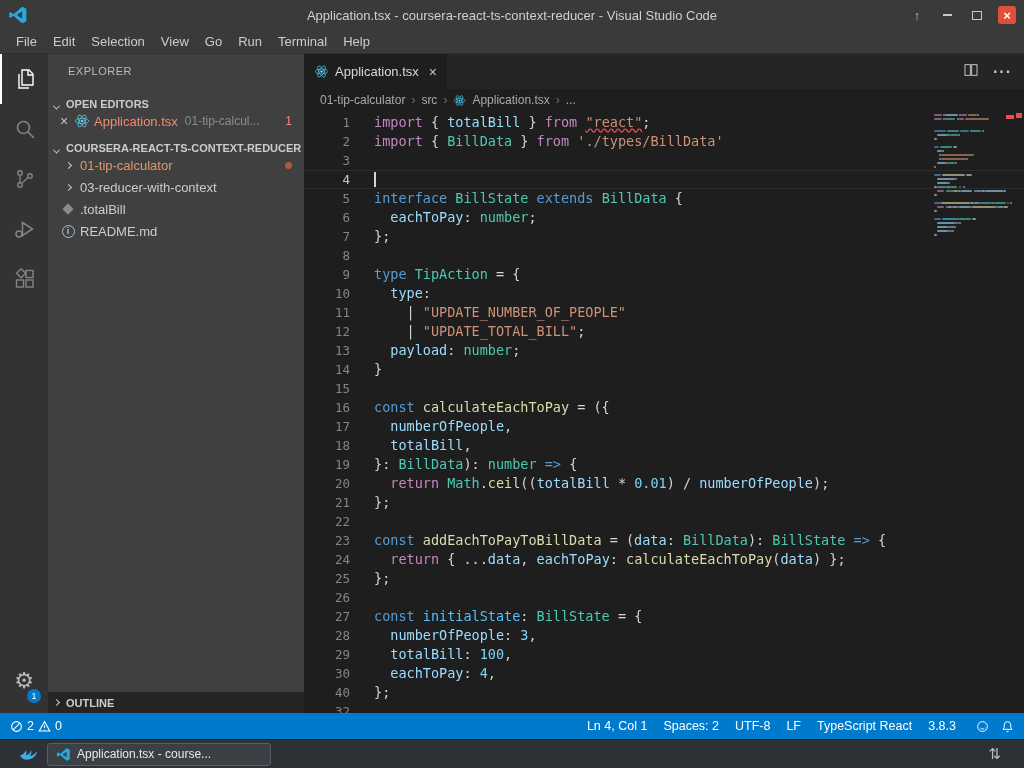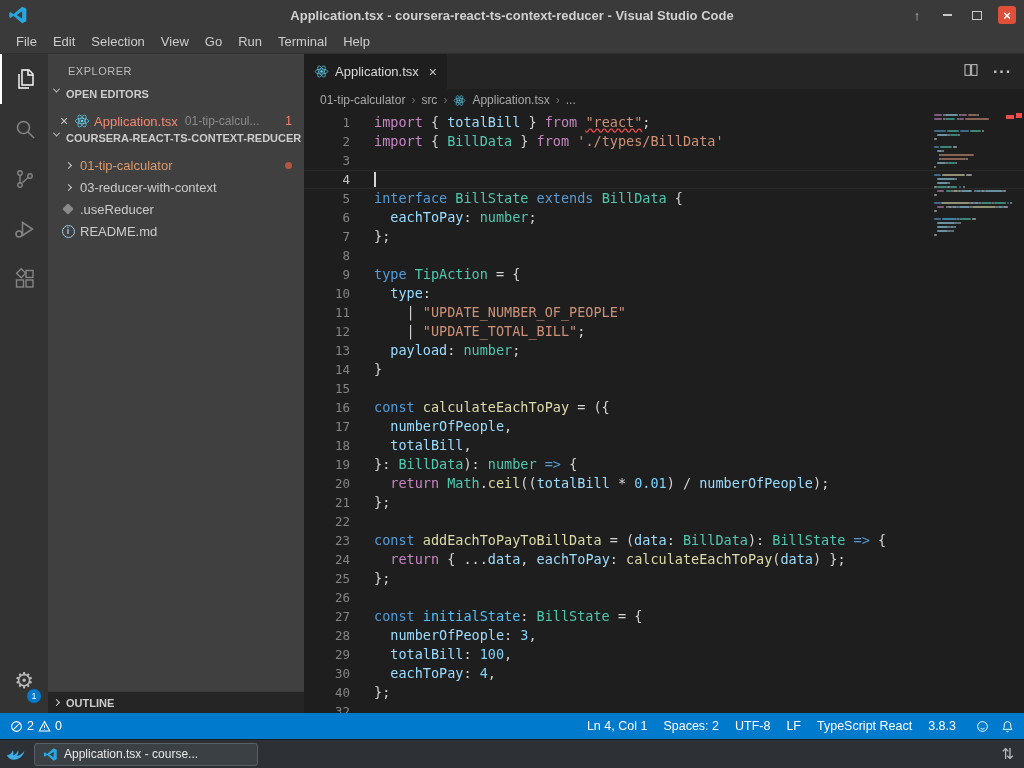--- a/index.html
+++ b/index.html
@@ -3,21 +3,21 @@
 <meta charset="utf-8">
 <style>
   *{box-sizing:border-box;margin:0;padding:0}
   html,body{width:1024px;height:768px;overflow:hidden;background:#1e1e1e;
     font-family:"Liberation Sans",sans-serif;-webkit-font-smoothing:antialiased}
   .screen{width:1024px;height:768px;display:flex;flex-direction:column;position:relative}
 
   
   .titlebar{height:30px;background:#3a3a3a;display:flex;align-items:center;position:relative;flex:none}
   .vscode-logo{width:20px;height:20px;margin-left:8px;display:flex;align-items:center}
-  .title-text{position:absolute;left:0;right:0;text-align:center;color:#d0d0d0;font-size:13px;font-weight:700;pointer-events:none}
+  .title-text{position:absolute;left:0;right:0;text-align:center;color:#d0d0d0;font-size:13px;font-weight:400;pointer-events:none}
   .win-controls{margin-left:auto;display:flex;align-items:center;gap:12px;padding-right:8px;z-index:2}
   .wc{width:18px;height:18px;display:flex;align-items:center;justify-content:center;color:#c8c8c8;font-size:13px}
   .glyph-min{width:9px;height:2px;background:#c8c8c8}
   .glyph-max{width:10px;height:9px;border:1.5px solid #c8c8c8}
   .wc.close{background:#e05038;border-radius:3px;color:#fff;font-size:13px;font-weight:700}
 
   
   .menubar{height:24px;background:#3a3a3a;display:flex;align-items:center;padding-left:8px;flex:none;border-bottom:1px solid #2f2f2f}
   .menu-item{color:#cccccc;font-size:13px;padding:2px 8px;border-radius:3px}
 
@@ -29,21 +29,21 @@
   .ab-item{height:50px;display:flex;align-items:center;justify-content:center;color:#848484;border-left:2px solid transparent}
   .ab-item.active{color:#ffffff;border-left-color:#ffffff}
   .ab-item svg{width:24px;height:24px}
   .ab-bottom{margin-top:auto;margin-bottom:10px;position:relative;height:44px;display:flex;align-items:center;justify-content:center;color:#b8b8b8}
   .gear-glyph{font-size:22px;line-height:1}
   .ab-badge{position:absolute;right:7px;bottom:0;background:#007acc;color:#fff;font-size:9px;width:14px;height:14px;border-radius:50%;display:flex;align-items:center;justify-content:center}
 
   
   .sidebar{width:256px;background:#404040;flex:none;position:relative;color:#cccccc;overflow:hidden}
   .sb-title{height:34px;display:flex;align-items:center;padding-left:20px;font-size:11px;letter-spacing:.5px;color:#bbbbbb}
-  .section-header{height:22px;display:flex;align-items:flex-start;gap:7px;padding-left:6px;font-size:11px;font-weight:700;color:#cccccc}
+  .section-header{height:22px;display:flex;align-items:flex-end;gap:7px;padding-left:6px;font-size:11px;font-weight:700;color:#cccccc}
   .chev{width:5px;height:5px;border-right:1.2px solid #cccccc;border-bottom:1.2px solid #cccccc;display:inline-block;flex:none}
   .chev.down{transform:rotate(45deg) translate(-1px,-1px)}
   .chev.right{transform:rotate(-45deg)}
   .oe-item{height:22px;display:flex;align-items:center;padding-left:8px;font-size:13px}
   .oe-close{width:16px;color:#c5c5c5;font-size:14px;text-align:center;flex:none}
   .oe-icon{width:16px;height:16px;margin:0 4px 0 2px;flex:none}
   .oe-label{font-size:13px}
   .oe-detail{color:#8b8b8b;font-size:12px;margin-left:7px;white-space:nowrap;overflow:hidden}
   .oe-badge{margin-left:auto;margin-right:12px;font-size:12px}
   .tree-item{height:22px;display:flex;align-items:center;padding-left:12px;font-size:13px}
@@ -90,21 +90,21 @@
 
   
   .statusbar{height:26px;background:#007acc;display:flex;align-items:center;color:#ffffff;font-size:12.5px;padding:0 10px;flex:none}
   .sb-left{display:flex;align-items:center;gap:5px}
   .sb-left svg,.sb-righticons svg{width:13px;height:13px}
   .sb-right{margin-left:auto;display:flex;align-items:center;gap:16px}
   .sb-item{display:flex;align-items:center;gap:4px}
   .sb-righticons{display:flex;align-items:center;gap:12px;margin-left:4px}
 
   
-  .taskbar{height:29px;background:#2d3135;display:flex;align-items:center;padding:0 4px;gap:8px;flex:none;border-top:1px solid #1c1e20}
+  .taskbar{height:29px;background:#2d3135;display:flex;align-items:center;padding:0 17px;gap:8px;flex:none;border-top:1px solid #1c1e20}
   .tb-launcher{width:22px;height:22px;display:flex;align-items:center;justify-content:center}
   .tb-launcher svg{width:21px;height:21px}
   .tb-task{height:23px;width:224px;display:flex;align-items:center;gap:6px;padding:0 8px;background:#3b4045;border:1px solid #585f66;border-radius:3px;color:#e8e8e8;font-size:12px;overflow:hidden;white-space:nowrap}
   .tb-task .vsc-mini{width:15px;height:15px;flex:none}
   .tb-tray{margin-left:auto;color:#b8bdc2;font-size:15px;padding-right:6px}
 </style>
 </head>
 <body>
 
 <div class="screen">
@@ -225,21 +225,21 @@
           <div class="tree-item">
             <span class="tree-icon">
               <span class="chev right"></span>
             </span>
             <span>03-reducer-with-context</span>
           </div>
           <div class="tree-item">
             <span class="tree-icon">
               <span class="fi-git"></span>
             </span>
-            <span>.useReducer</span>
+            <span>.totalBill</span>
           </div>
           <div class="tree-item">
             <span class="tree-icon">
               <span class="fi-info">i</span>
             </span>
             <span>README.md</span>
           </div>
         </div>
 
       <div class="outline-header">

